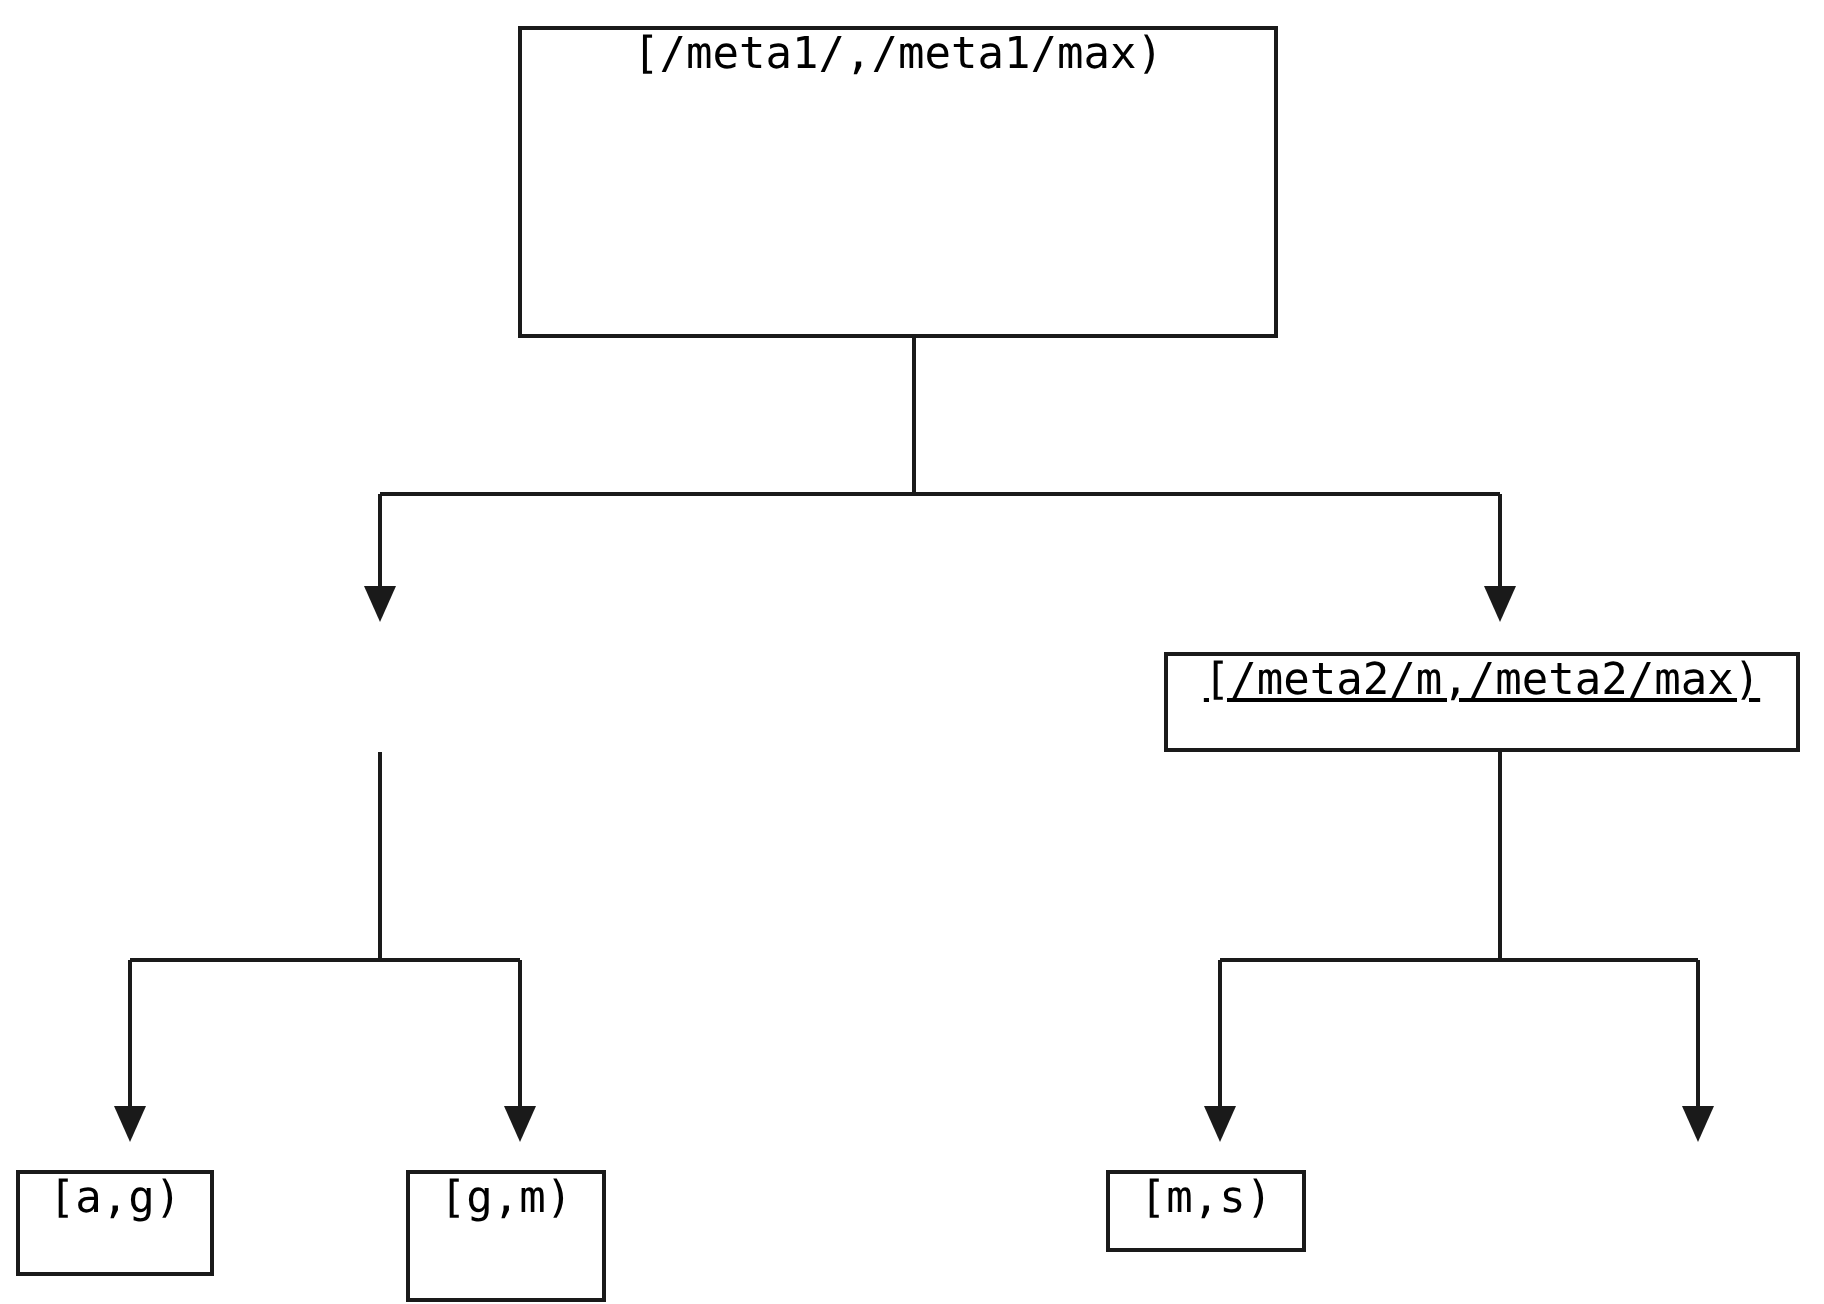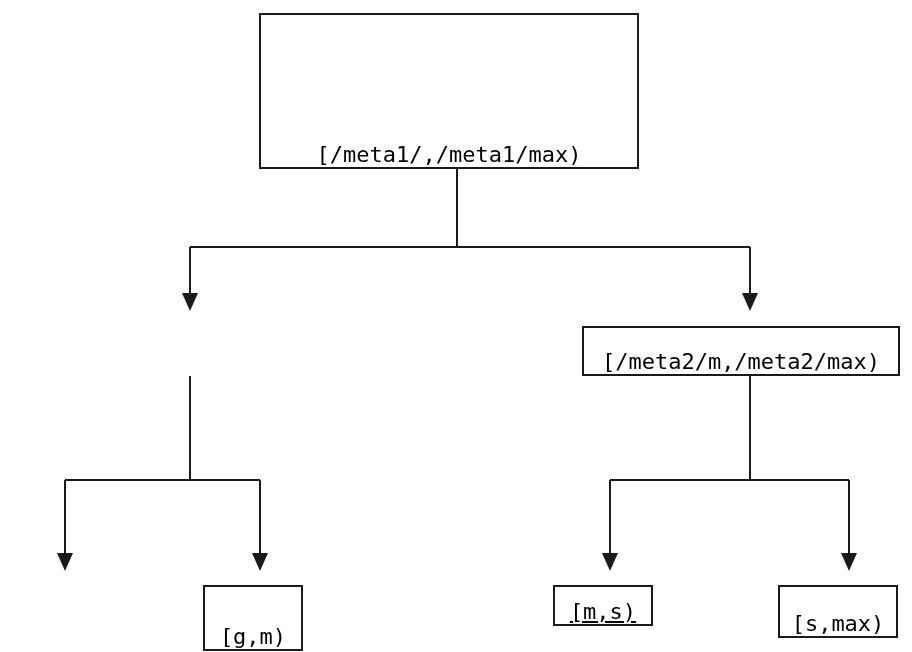--- a/index.html
+++ b/index.html
@@ -23,32 +23,32 @@
     height: 652px;
     display: block;
   }
   .node {
     position: absolute;
     box-sizing: border-box;
     border: 2px solid #1a1a1a;
     background: #ffffff;
     color: #000000;
     display: flex;
-    align-items: flex-end;
+    align-items: flex-start;
     justify-content: center;
     font-size: 22px;
     white-space: nowrap;
     letter-spacing: 0px;
   }
   .node-root   { left: 259px; top: 13px;  width: 380px; height: 156px; }
   .node-left   { left: 22px;  top: 326px; width: 322px; height: 50px; }
-  .node-right  { left: 582px; top: 326px; width: 318px; height: 50px; }
+  .node-right  { left: 582px; top: 326px; width: 318px; height: 50px; text-decoration: underline; }
   .node-leaf1  { left: 8px;   top: 585px; width: 99px;  height: 53px; }
   .node-leaf2  { left: 203px; top: 585px; width: 100px; height: 66px; }
-  .node-leaf3  { left: 553px; top: 585px; width: 100px; height: 41px; text-decoration: underline; }
+  .node-leaf3  { left: 553px; top: 585px; width: 100px; height: 41px; }
   .node-leaf4  { left: 778px; top: 585px; width: 120px; height: 53px; }
 </style>
 </head>
 <body>
 
 <div class="canvas">
 
   <svg class="edges" viewBox="0 0 912 652" xmlns="http://www.w3.org/2000/svg">
     <g stroke="#1a1a1a" stroke-width="2" fill="none">
 
@@ -80,26 +80,26 @@
 
   <div class="node node-root">
     <span>[/meta1/,/meta1/max)</span>
   </div>
 
 
   <div class="node node-right">
     <span>[/meta2/m,/meta2/max)</span>
   </div>
 
+  <div class="node node-leaf1">
+    <span>[a,g)</span>
+  </div>
 
   <div class="node node-leaf2">
     <span>[g,m)</span>
   </div>
 
   <div class="node node-leaf3">
     <span>[m,s)</span>
   </div>
 
-  <div class="node node-leaf4">
-    <span>[s,max)</span>
-  </div>
 
 </div>
 
 </body></html>

